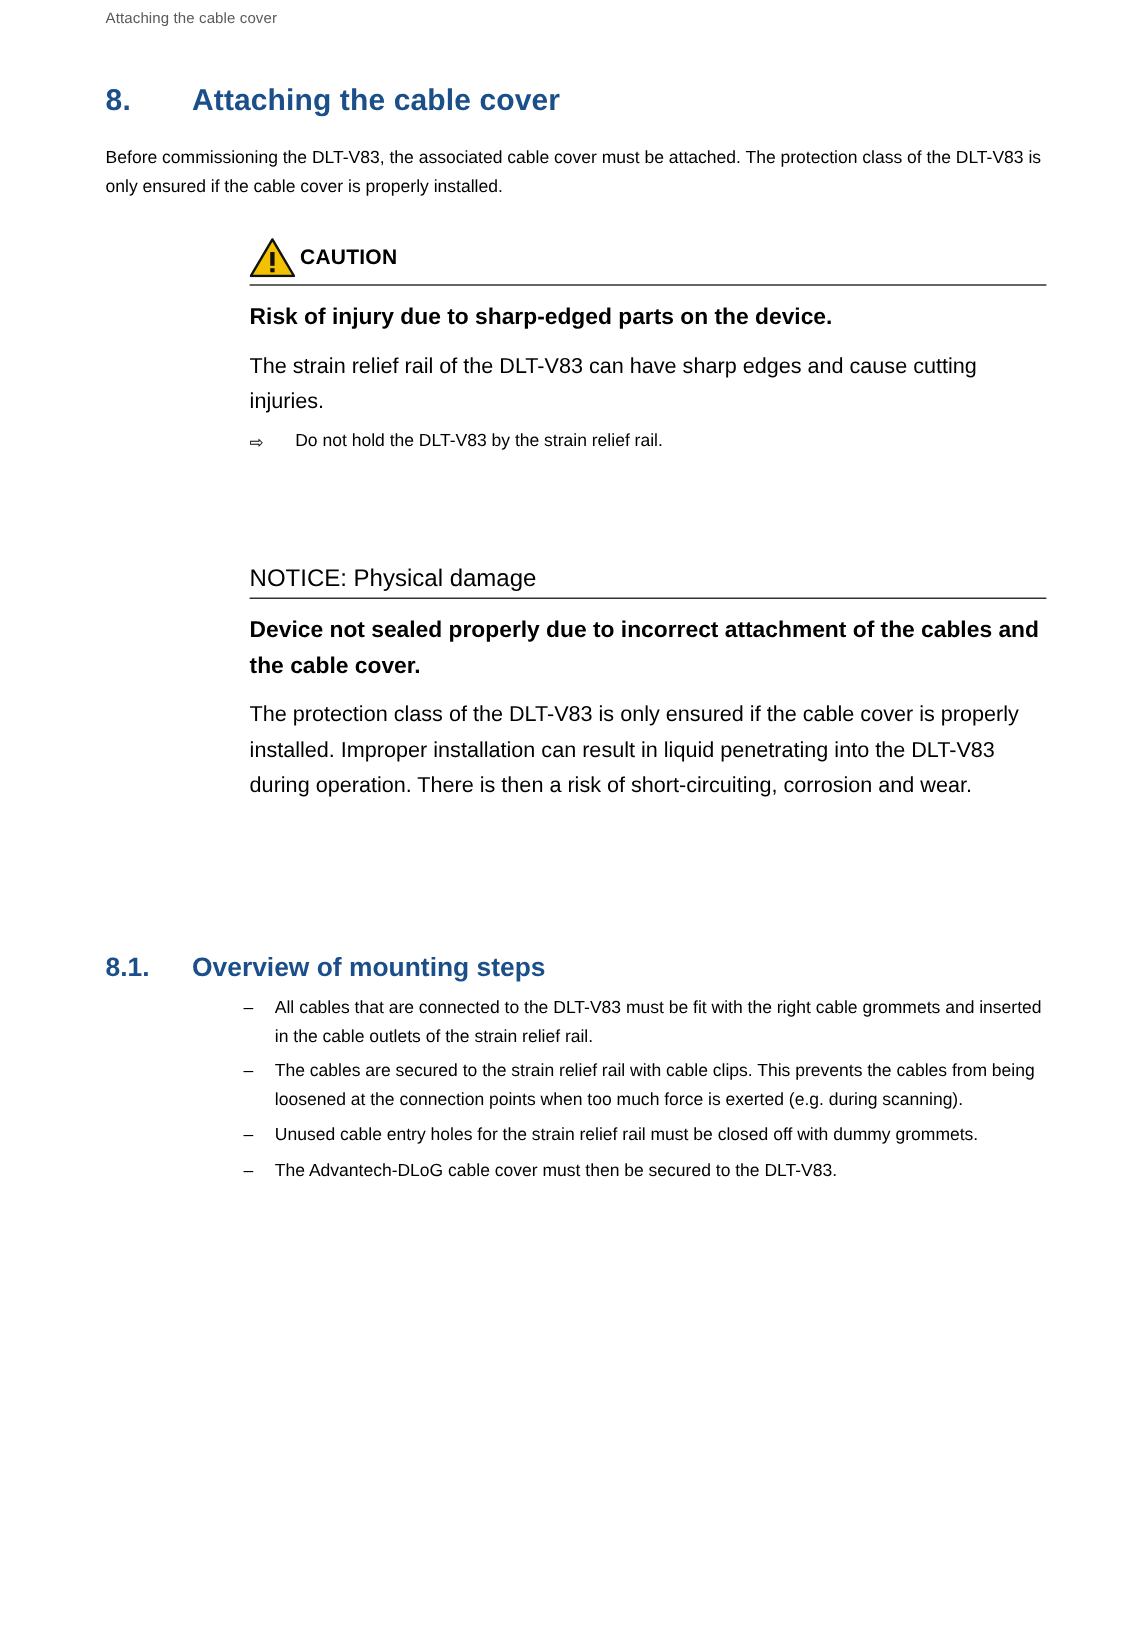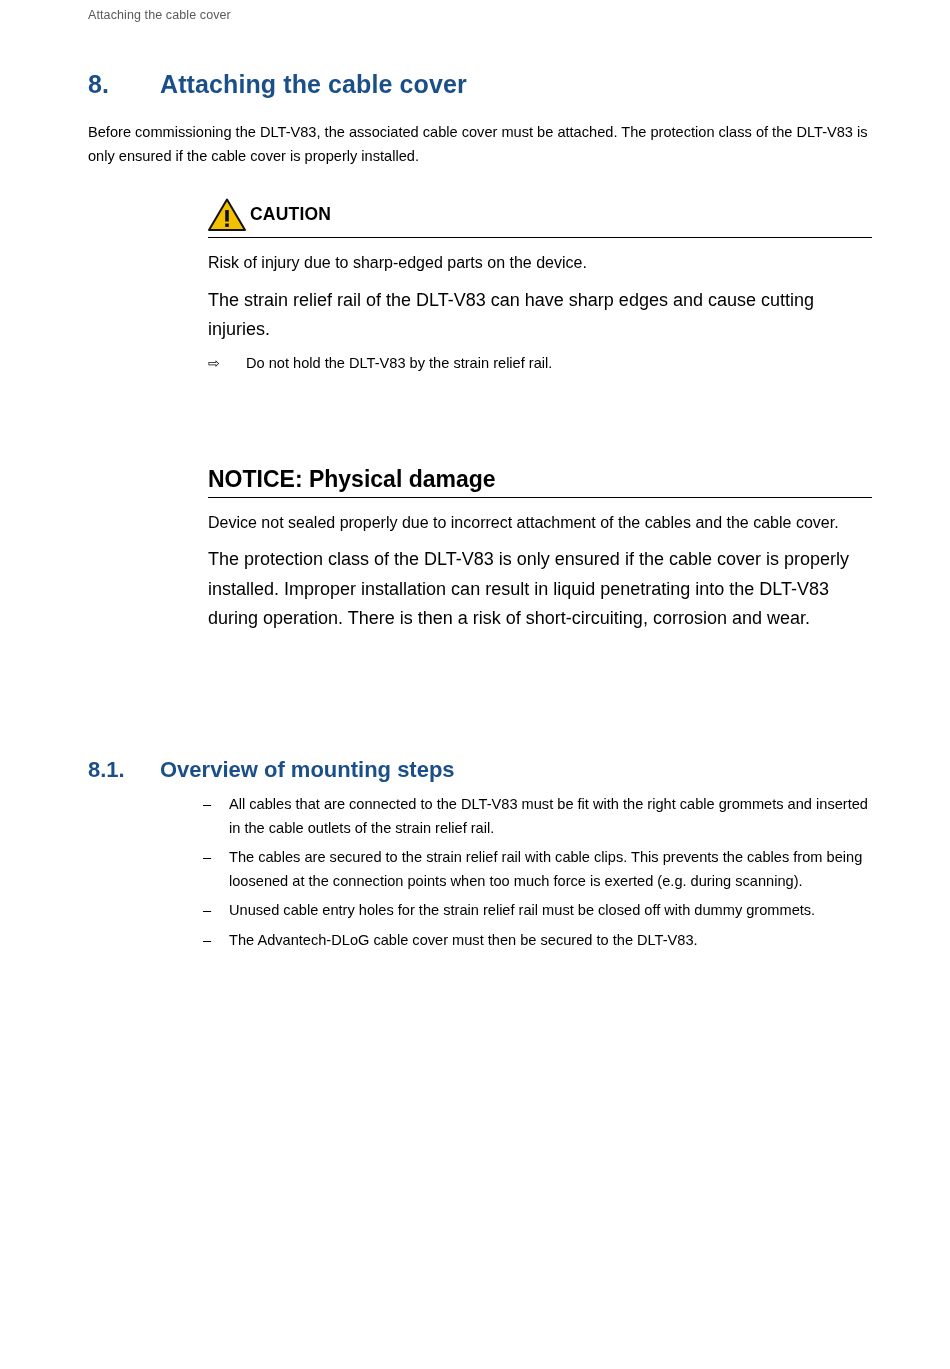--- a/index.html
+++ b/index.html
@@ -88,26 +88,26 @@
     display: block;
   }
   .notice-title {
     font-size: 17.5px;
     font-weight: bold;
     letter-spacing: 0.2px;
   }
   .notice-title-plain {
     border-bottom: 1.6px solid #000;
     padding-bottom: 4px;
-    font-size: 23px;
-    font-weight: bold;
+    font-size: 20px;
+    font-weight: normal;
   }
   .notice-lead {
-    font-size: 16px;
-    font-weight: normal;
+    font-size: 19px;
+    font-weight: bold;
     line-height: 1.6;
     margin: 12px 0 10px 0;
   }
   .notice-text {
     font-size: 18px;
     line-height: 1.62;
     margin: 0 0 6px 0;
   }
   .arrow-item {
     display: flex;

